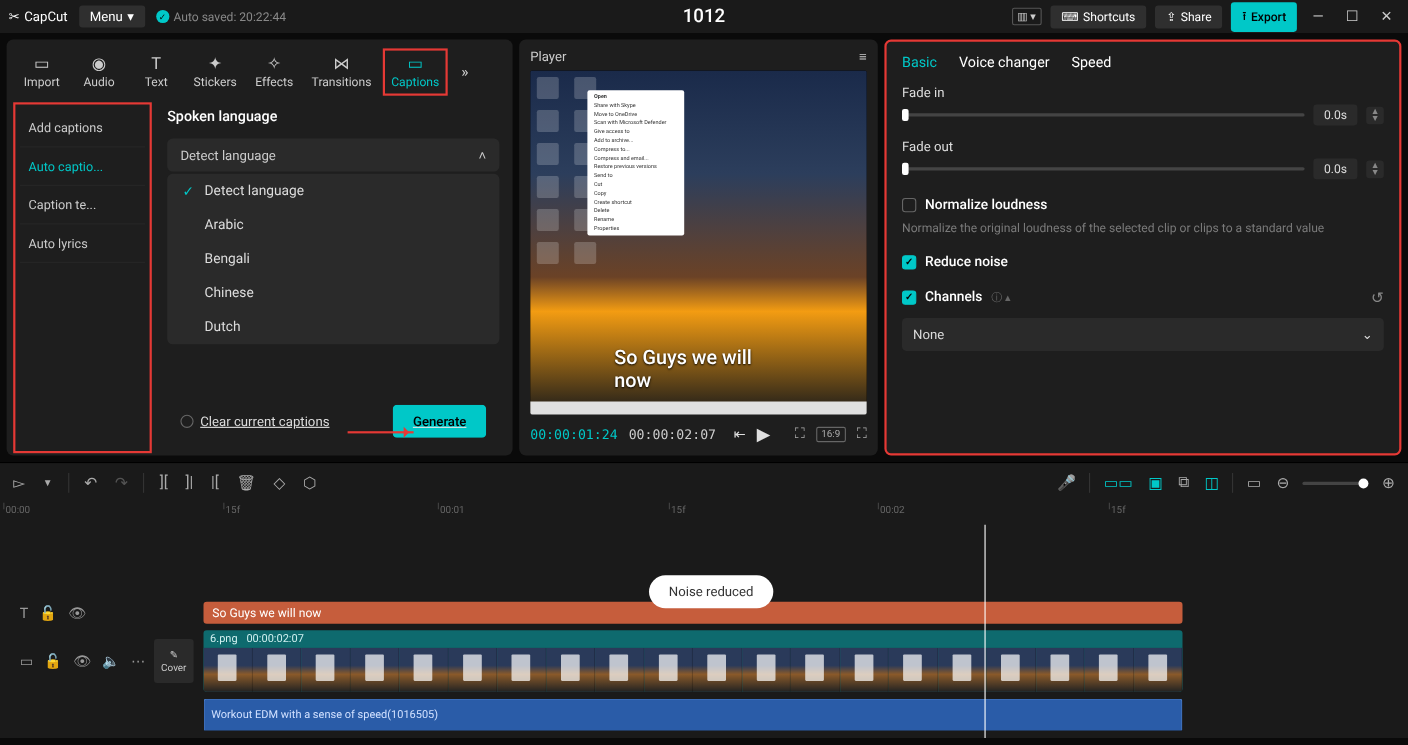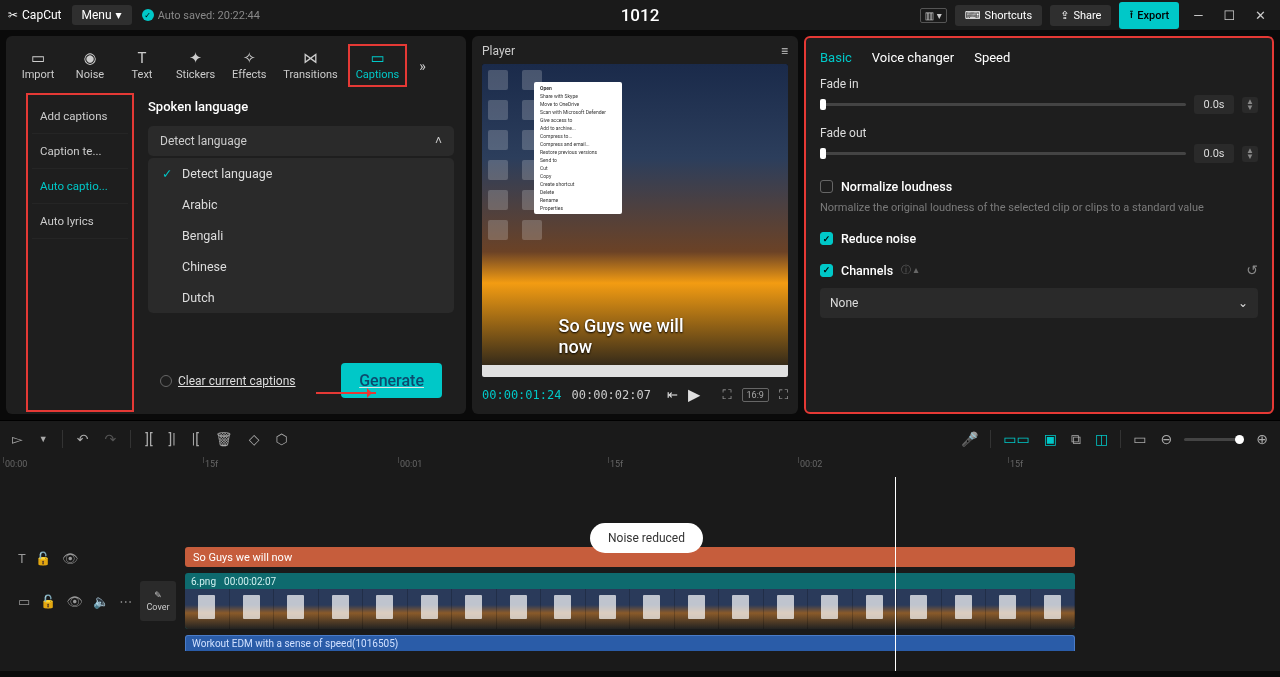--- a/index.html
+++ b/index.html
@@ -22,35 +22,35 @@
 
 
 .left-panel { width: 460px; background: #1e1e1e; border-radius: 6px; display: flex; flex-direction: column; }
 .media-tabs { display: flex; align-items: center; padding: 8px 8px 4px; gap: 4px; }
 .media-tab { display: flex; flex-direction: column; align-items: center; gap: 2px; padding: 4px 6px; color: #ccc; cursor: pointer; font-size: 11px; min-width: 48px; }
 .media-tab.highlighted { border: 2px solid #e53935; color: #00c8c8; }
 .media-tab-icon { width: 20px; height: 16px; display: flex; align-items: center; justify-content: center; font-size: 15px; }
 .more-arrow { color: #ccc; padding: 4px 8px; cursor: pointer; font-size: 14px; }
 
 .caption-body { display: flex; flex: 1; overflow: hidden; }
-.caption-sidebar { width: 108px; padding: 4px; border: 2px solid #e53935; margin: 2px 2px 2px 20px; }
+.caption-sidebar { width: 126px; padding: 4px; border: 2px solid #e53935; margin: 2px 2px 2px 6px; }
 .cap-side-item { padding: 10px 8px; color: #ccc; font-size: 11.5px; cursor: pointer; white-space: nowrap; overflow: hidden; text-overflow: ellipsis; border-bottom: 1px solid rgba(255,255,255,0.03); }
 .cap-side-item.active { color: #00c8c8; }
 
 .caption-main { flex: 1; padding: 6px 12px; display: flex; flex-direction: column; }
 .spoken-label { color: #fff; font-size: 13px; font-weight: 500; margin-bottom: 12px; margin-top: 2px; }
 .lang-select { background: #2a2a2a; border-radius: 5px; padding: 8px 12px; color: #ccc; display: flex; justify-content: space-between; align-items: center; cursor: pointer; font-size: 12px; }
 .lang-dropdown { background: #2a2a2a; border-radius: 5px; margin-top: 2px; max-height: 192px; overflow-y: auto; }
 .lang-item { padding: 8px 12px 8px 34px; color: #ddd; cursor: pointer; font-size: 12.5px; position: relative; }
 .lang-item.checked::before { content: "✓"; position: absolute; left: 14px; color: #00c8c8; }
 
 .caption-footer { display: flex; align-items: center; justify-content: space-between; padding: 10px 12px; margin-top: auto; text-decoration: underline; }
 .clear-caps { display: flex; align-items: center; gap: 6px; color: #ddd; font-size: 12px; }
 .radio-circle { width: 12px; height: 12px; border-radius: 50%; border: 1.5px solid #666; }
-.generate-btn { background: #00c8c8; color: #0c4a6e; padding: 6px 16px; border-radius: 4px; font-size: 16px; font-weight: 500; cursor: pointer; border: 2px solid transparent; }
+.generate-btn { background: #00c8c8; color: #000000; padding: 6px 16px; border-radius: 4px; font-size: 12px; font-weight: 500; cursor: pointer; border: 2px solid transparent; }
 
 
 .player-panel { flex: 1; background: #1e1e1e; border-radius: 6px; display: flex; flex-direction: column; padding: 8px 10px; }
 .player-header { display: flex; justify-content: space-between; align-items: center; color: #ccc; font-size: 12px; margin-bottom: 6px; }
 .player-view { flex: 1; background: #000; border-radius: 2px; position: relative; overflow: hidden; display: flex; align-items: center; justify-content: center; }
 .fake-desktop { width: 100%; height: 100%; background: linear-gradient(to bottom, #1a2a4a 0%, #2c3e5c 30%, #6b4226 60%, #f39c12 70%, #1a1a1a 100%); position: relative; }
 .desktop-icons { position: absolute; left: 6px; top: 6px; display: grid; grid-template-columns: repeat(2, 24px); gap: 10px; }
 .desk-icon { width: 20px; height: 20px; background: rgba(255,255,255,0.2); border-radius: 2px; }
 .context-menu { position: absolute; left: 52px; top: 18px; width: 88px; background: #fff; border-radius: 2px; padding: 2px; font-size: 5px; color: #333; }
 .context-menu div { padding: 1px 4px; }
@@ -113,21 +113,21 @@
 .track-controls { width: 180px; display: flex; align-items: center; gap: 10px; padding-left: 18px; color: #999; font-size: 13px; }
 .track-content { flex: 1; position: relative; height: 100%; }
 
 .caption-clip { position: absolute; left: 5px; top: 0; right: 205px; height: 20px; background: #c65d3c; border-radius: 3px; display: flex; align-items: center; padding: 0 8px; color: #fff; font-size: 11px; }
 .video-clip-wrap { position: absolute; left: 5px; top: 0; right: 205px; height: 56px; background: #0e6a6e; border-radius: 3px; overflow: hidden; }
 .video-clip-header { height: 16px; display: flex; align-items: center; padding: 0 6px; gap: 8px; color: #d0f0f0; font-size: 10px; }
 .video-thumbs { height: 40px; display: flex; }
 .vthumb { flex: 1; background: linear-gradient(to bottom, #2a3a5a 40%, #8a5a2a 60%, #222 100%); border-right: 1px solid rgba(0,0,0,0.2); position: relative; }
 .vthumb::after { content: ""; position: absolute; left: 30%; top: 15%; width: 40%; height: 60%; background: rgba(255,255,255,0.7); border-radius: 1px; }
 
-.audio-clip { position: absolute; left: 5px; top: 0; right: 205px; height: 16px; background: #2a5ca8; border-radius: 3px 3px 0 0; display: flex; align-items: center; padding: 0 6px; color: #d0e0ff; font-size: 10px; border: 1px solid #4a7cc8; border-bottom: none; }
+.audio-clip { position: absolute; left: 5px; top: 0; right: 205px; height: 29px; background: #2a5ca8; border-radius: 3px 3px 0 0; display: flex; align-items: center; padding: 0 6px; color: #d0e0ff; font-size: 10px; border: 1px solid #4a7cc8; border-bottom: none; }
 
 .cover-btn { width: 36px; height: 40px; background: #2a2a2a; border-radius: 3px; display: flex; flex-direction: column; align-items: center; justify-content: center; color: #ccc; font-size: 9px; gap: 2px; margin-left: 136px; cursor: pointer; }
 
 .red-arrow { position: absolute; width: 60px; height: 2px; background: #e53935; }
 .red-arrow::after { content: ""; position: absolute; right: -1px; top: -4px; border: 5px solid transparent; border-left-color: #e53935; }
 </style>
 </head>
 <body>
 
 <div class="topbar">
@@ -167,21 +167,21 @@
 <div class="main">
 
   <div class="left-panel">
     <div class="media-tabs">
       <div class="media-tab">
         <span class="media-tab-icon">▭</span>
         <span>Import</span>
       </div>
       <div class="media-tab">
         <span class="media-tab-icon">◉</span>
-        <span>Noise</span>
+        <span>Audio</span>
       </div>
       <div class="media-tab">
         <span class="media-tab-icon">T</span>
         <span>Text</span>
       </div>
       <div class="media-tab">
         <span class="media-tab-icon">✦</span>
         <span>Stickers</span>
       </div>
       <div class="media-tab">
@@ -195,22 +195,22 @@
       <div class="media-tab highlighted">
         <span class="media-tab-icon">▭</span>
         <span>Captions</span>
       </div>
       <span class="more-arrow">»</span>
     </div>
 
     <div class="caption-body">
       <div class="caption-sidebar">
         <div class="cap-side-item">Add captions</div>
+        <div class="cap-side-item active">Auto captio...</div>
         <div class="cap-side-item">Caption te...</div>
-        <div class="cap-side-item active">Auto captio...</div>
         <div class="cap-side-item">Auto lyrics</div>
       </div>
 
       <div class="caption-main" style="position:relative;">
         <div class="spoken-label">Spoken language</div>
         <div class="lang-select">
           <span>Detect language</span>
           <span>˄</span>
         </div>
         <div class="lang-dropdown">

